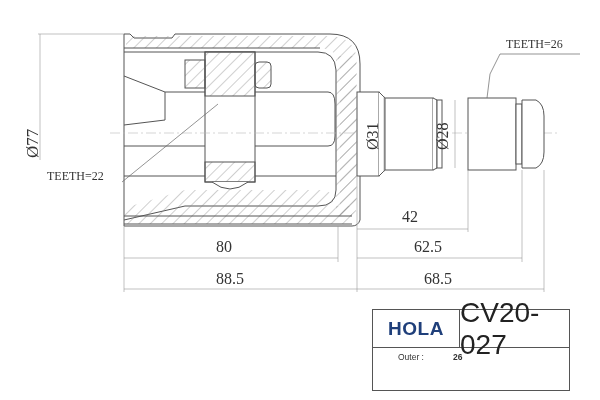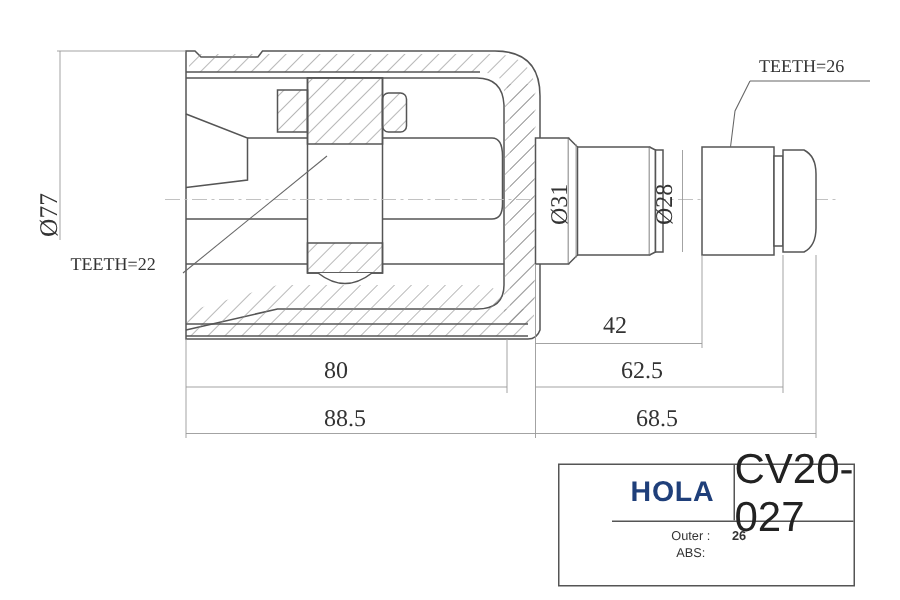--- a/index.html
+++ b/index.html
@@ -1,23 +1,23 @@
 <!DOCTYPE html>
 <html><head>
 <meta charset="utf-8">
 <style>
   html, body { margin: 0; padding: 0; background: #ffffff; }
   body { width: 600px; height: 400px; position: relative; overflow: hidden; font-family: "Liberation Sans", sans-serif; }
   #drawing { position: absolute; left: 0; top: 0; width: 600px; height: 400px; }
   .dim-text { font-family: "Liberation Serif", serif; fill: #333; }
-  .title-block { position: absolute; left: 372px; top: 309px; width: 198px; height: 82px; border: 1px solid #555; box-sizing: border-box; background: #fff; padding-left: 35px; }
+  .title-block { position: absolute; left: 372px; top: 309px; width: 198px; height: 82px; border: 1px solid #555; box-sizing: border-box; background: #fff; }
   .tb-top { display: flex; height: 37px; border-bottom: 1px solid #555; }
   .tb-brand { width: 86px; border-right: 1px solid #555; display: flex; align-items: center; justify-content: center; font-family: "Liberation Sans", sans-serif; font-weight: bold; font-size: 19px; color: #1f3f7a; letter-spacing: 0.5px; }
   .tb-code { flex: 1; display: flex; align-items: center; justify-content: center; font-family: "Liberation Sans", sans-serif; font-size: 28px; color: #222; }
-  .tb-specs { padding: 4px 0 0 25px; font-family: "Liberation Sans", sans-serif; font-size: 8.5px; color: #333; line-height: 11px; text-align: center; }
+  .tb-specs { padding: 4px 0 0 25px; font-family: "Liberation Sans", sans-serif; font-size: 8.5px; color: #333; line-height: 11px; }
   .tb-row { display: flex; }
   .tb-label { width: 55px; }
   .tb-value { font-weight: bold; }
 </style>
 </head>
 <body>
 
 <svg id="drawing" viewBox="0 0 600 400" xmlns="http://www.w3.org/2000/svg">
   <defs>
     <pattern id="hatch" width="8" height="8" patternUnits="userSpaceOnUse" patternTransform="rotate(45)">
@@ -113,18 +113,14 @@
 <div class="title-block">
   <div class="tb-top">
     <div class="tb-brand">HOLA</div>
     <div class="tb-code">CV20-027</div>
   </div>
   <div class="tb-specs">
     <div class="tb-row">
       <span class="tb-label">Outer :</span>
       <span class="tb-value">26</span>
     </div>
-    <div class="tb-row">
-      <span class="tb-label">ABS:</span>
-      <span class="tb-value"></span>
-    </div>
   </div>
 </div>
 
 </body></html>

